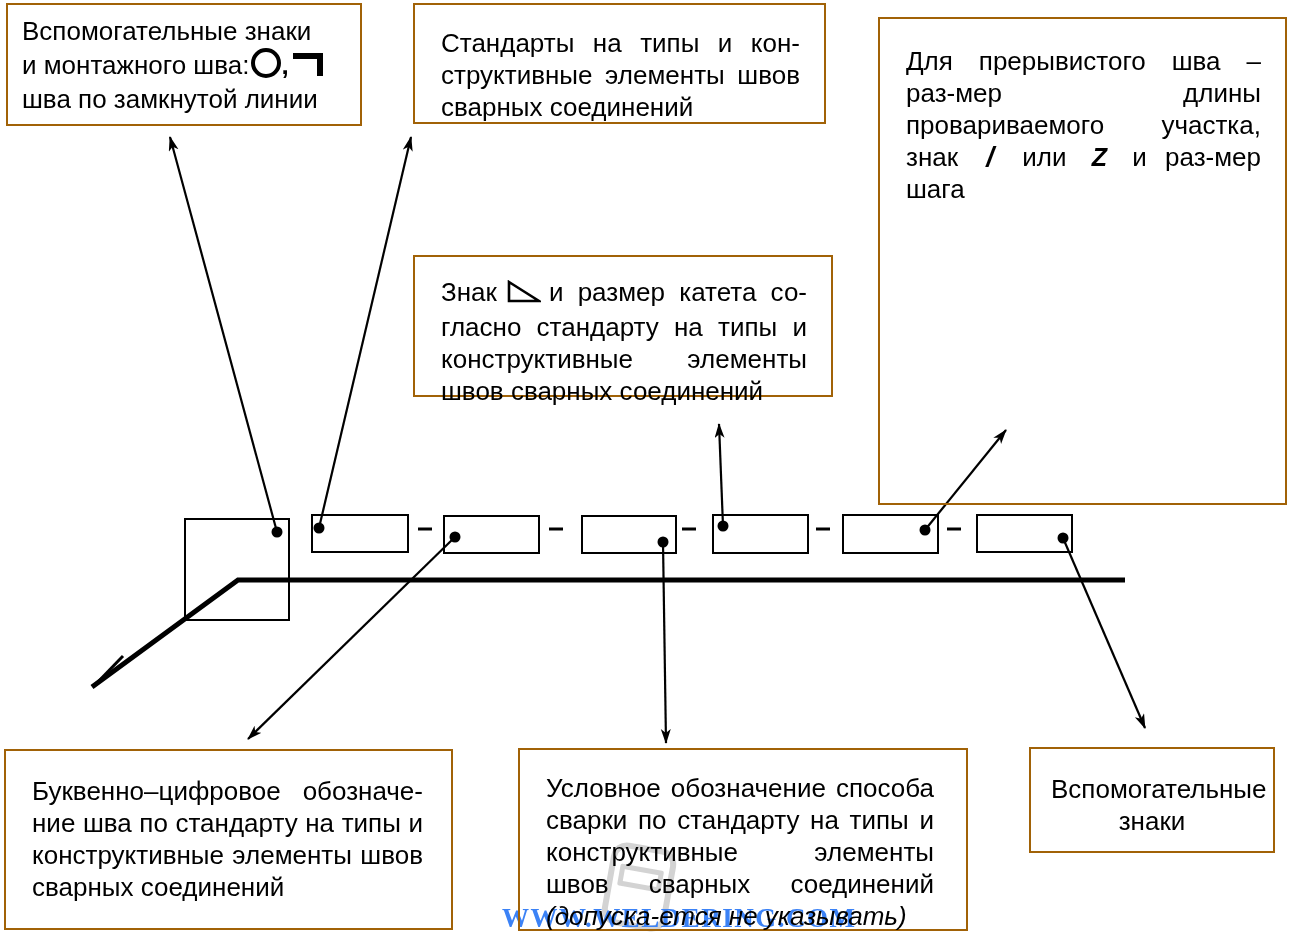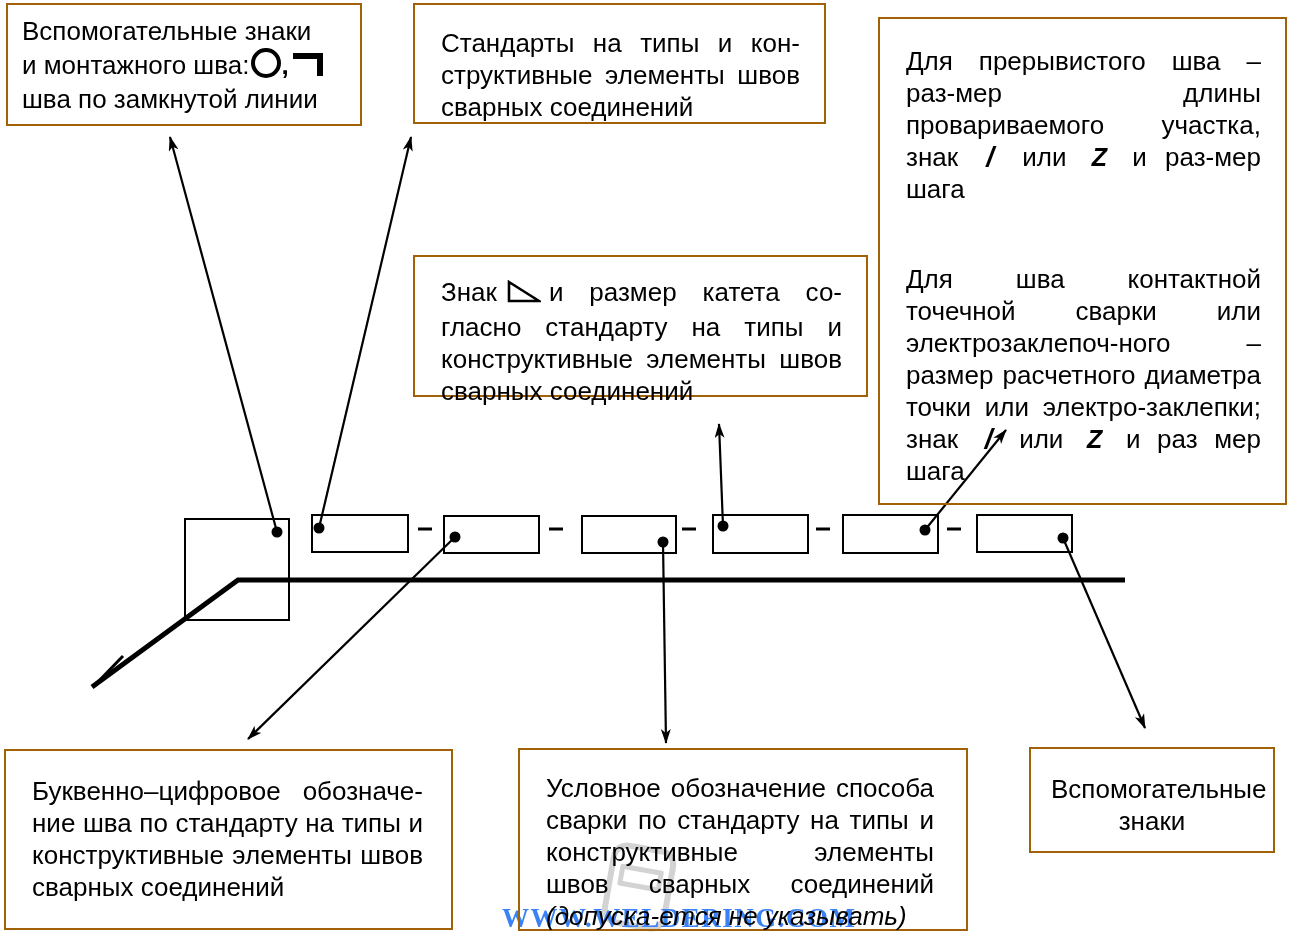--- a/index.html
+++ b/index.html
@@ -9,21 +9,21 @@
   }
   .tbox{
     position:absolute;border:2px solid #a16207;box-sizing:border-box;
     font-size:26px;line-height:32px;text-align:justify;padding:8px 12px;background:transparent;
   }
   .tbox p{margin:12px;}
   
   #box-top-left{left:6px;top:3px;width:356px;height:123px;padding:9px 14px;text-align:left;line-height:34px;}
   #box-top-middle{left:413px;top:3px;width:413px;height:121px;padding:10px 12px 8px 14px;}
   #box-top-right{left:878px;top:17px;width:409px;height:488px;padding:14px 12px 8px 14px;}
-  #box-middle{left:413px;top:255px;width:455px;height:142px;padding:7px 12px 6px 14px;}
+  #box-middle{left:413px;top:255px;width:420px;height:142px;padding:7px 12px 6px 14px;}
   #box-bottom-left{left:4px;top:749px;width:449px;height:181px;padding:12px 16px 8px 14px;}
   #box-bottom-middle{left:518px;top:748px;width:450px;height:183px;padding:10px 20px 8px 14px;}
   #box-bottom-right{left:1029px;top:747px;width:246px;height:106px;padding:12px 8px;text-align:center;}
   #box-top-right .p2{margin-top:58px;}
   .line{display:block;}
   
   .sym-circle{
     display:inline-block;width:22px;height:22px;border:4px solid #000;border-radius:50%;
     vertical-align:-4px;margin-left:2px;
   }
@@ -122,27 +122,20 @@
   </div>
 
   <div class="tbox" id="box-top-right">
     <p class="p1">
       <span>Для прерывистого шва – раз-мер длины провариваемого участка, знак</span>
       <span class="sym-slash">/</span>
       <span>или</span>
       <span class="sym-z">Z</span>
       <span>и раз-мер шага</span>
     </p>
-    <p class="p2">
-      <span>Для шва контактной точечной сварки или электрозаклепоч-ного – размер расчетного диаметра точки или электро-заклепки; знак</span>
-      <span class="sym-slash">/</span>
-      <span>или</span>
-      <span class="sym-z">Z</span>
-      <span>и раз мер шага</span>
-    </p>
   </div>
 
   <div class="tbox" id="box-middle">
     <p>
       <span>Знак</span><span class="sym-triangle"><svg width="34" height="24" viewBox="0 0 34 24">
             <polygon points="2,2 32,21 2,21" fill="none" stroke="#000" stroke-width="2.6"></polygon>
           </svg></span><span>и размер катета со-гласно стандарту на типы и конструктивные элементы швов сварных соединений</span>
     </p>
   </div>
 

